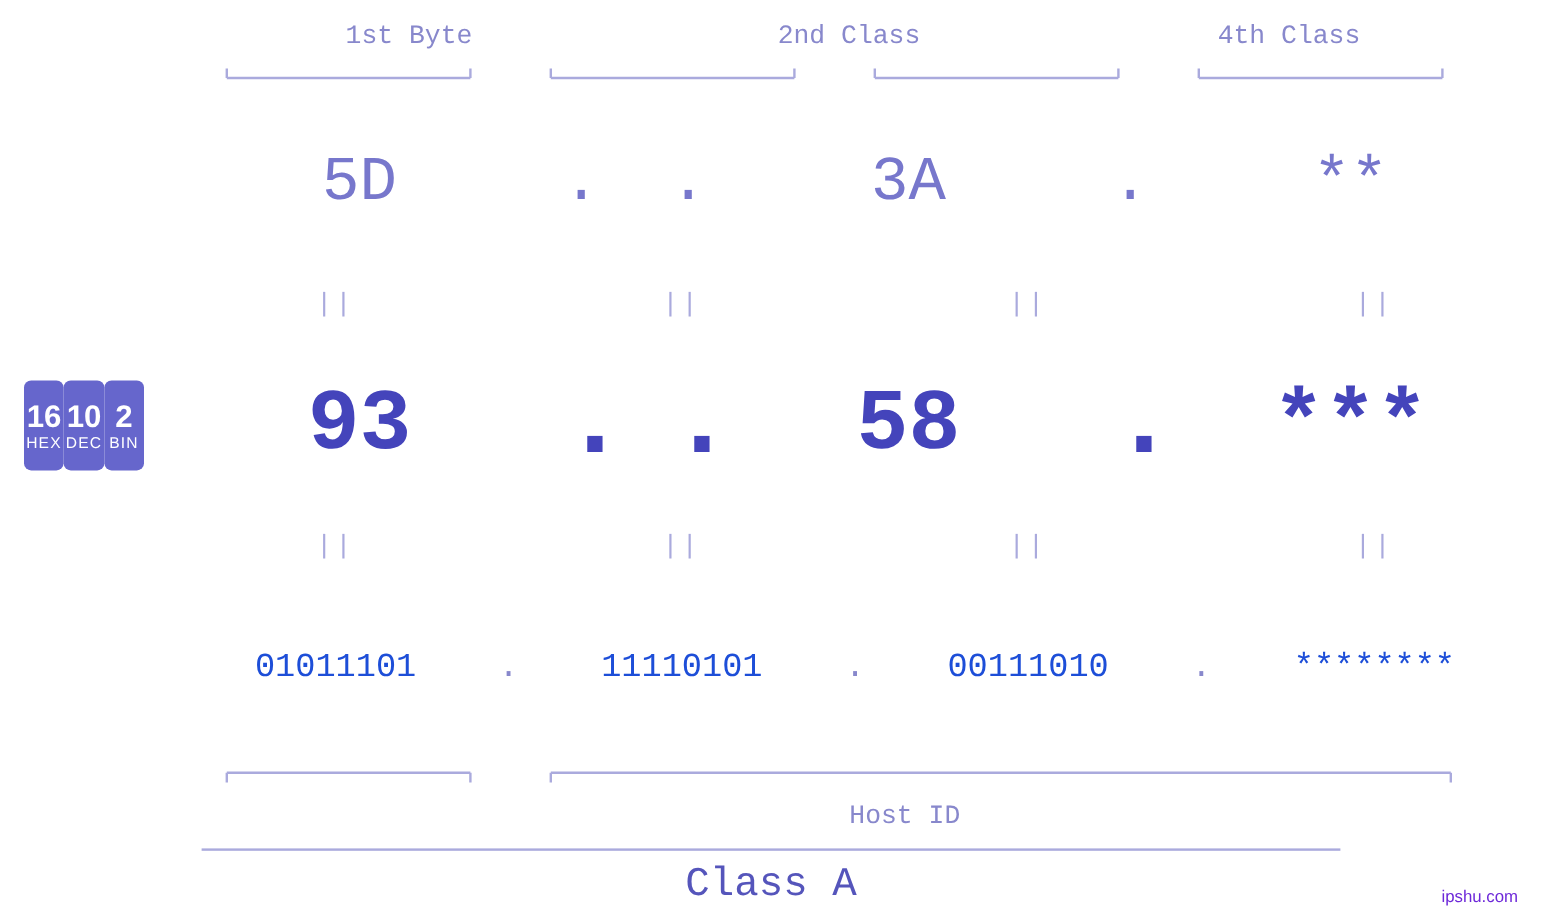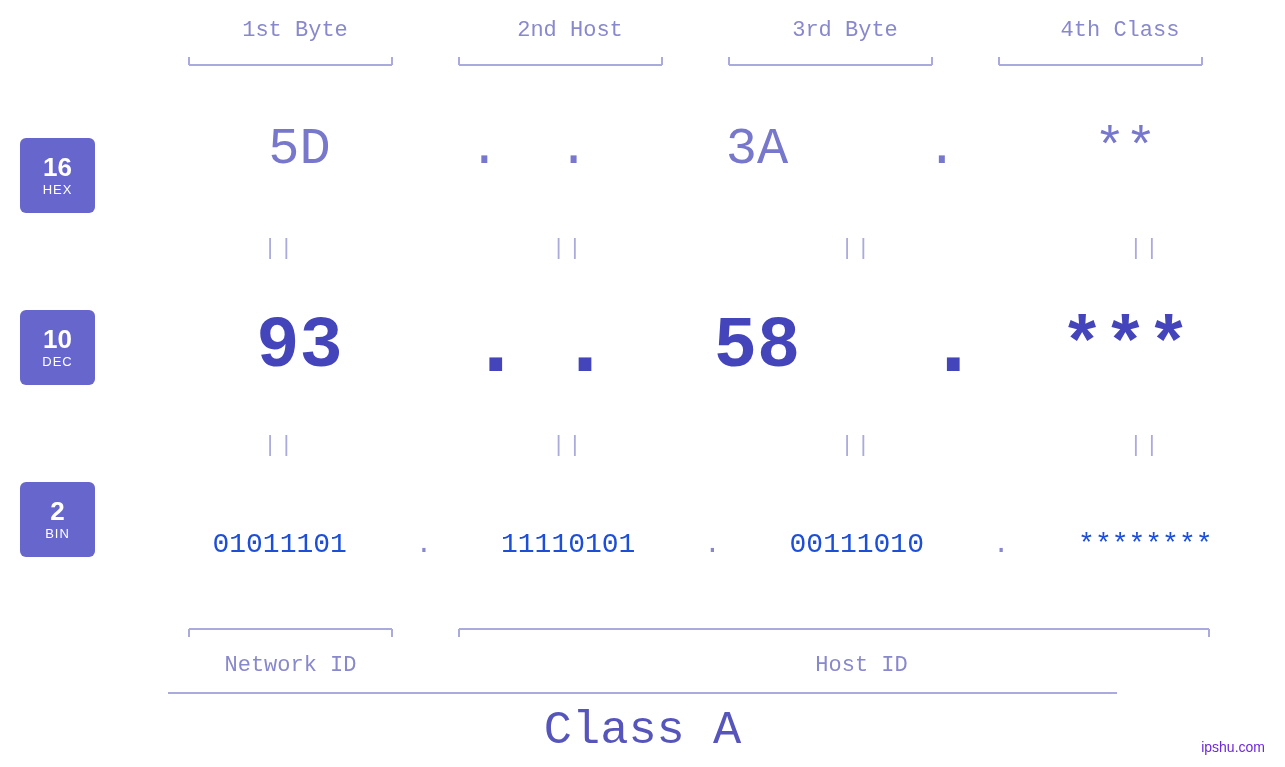--- a/index.html
+++ b/index.html
@@ -35,22 +35,23 @@
       color: #8888cc;
       font-size: 22px;
       font-family: 'Courier New', Courier, monospace;
       text-align: center;
       width: 220px;
     }
 
     
     .badges-col {
       display: flex;
-      flex-direction: column;
-      justify-content: space-around;
+      flex-direction: row;
+      justify-content: space-around;
+      align-items: center;
       width: 140px;
       padding: 20px 20px;
     }
 
     .badge {
       background: #6666cc;
       color: white;
       border-radius: 6px;
       width: 75px;
       height: 75px;
@@ -153,22 +154,21 @@
       width: 30px;
     }
   </style>
 </head>
 <body>
 
 <div class="main-container">
 
   <div class="byte-headers">
     <div class="byte-header">1st Byte</div>
-    <div class="byte-header">2nd Host</div>
-    <div class="byte-header">3rd Byte</div>
+    <div class="byte-header">2nd Class</div>
     <div class="byte-header">4th Class</div>
   </div>
 
   <div style="display:flex; margin-left:168px; width:1087px; margin-top:4px;">
 
     <svg width="215" height="22">
       <line x1="6" y1="18" x2="209" y2="18" stroke="#aaaadd" stroke-width="2"></line>
       <line x1="6" y1="10" x2="6" y2="18" stroke="#aaaadd" stroke-width="2"></line>
       <line x1="209" y1="10" x2="209" y2="18" stroke="#aaaadd" stroke-width="2"></line>
     </svg>
@@ -275,24 +275,23 @@
     <div style="width:55px;"></div>
 
     <svg width="762" height="20">
       <line x1="6" y1="2" x2="756" y2="2" stroke="#aaaadd" stroke-width="2"></line>
       <line x1="6" y1="2" x2="6" y2="10" stroke="#aaaadd" stroke-width="2"></line>
       <line x1="756" y1="2" x2="756" y2="10" stroke="#aaaadd" stroke-width="2"></line>
     </svg>
   </div>
 
   <div style="display:flex; margin-left:168px; width:1087px; margin-top:6px;">
-    <div style="width:215px; text-align:center; color:#8888cc; font-size:22px; font-family:'Courier New',Courier,monospace;">Network ID</div>
     <div style="width:55px;"></div>
     <div style="flex:1; text-align:center; color:#8888cc; font-size:22px; font-family:'Courier New',Courier,monospace;">Host ID</div>
   </div>
 
   <div style="margin:14px 168px 0 168px; height:2px; background:#aaaadd; width:calc(1285px - 336px);"></div>
 
-  <div style="text-align:center; width:100%; color:#5555bb; font-size:47px; font-family:'Courier New',Courier,monospace; margin-top:10px; margin-bottom:10px;">Class A</div>
+  <div style="text-align:center; width:100%; color:#5555bb; font-size:34px; font-family:'Courier New',Courier,monospace; margin-top:10px; margin-bottom:10px;">Class A</div>
 
   <div style="position:absolute; bottom:12px; right:20px; color:#6d28d9; font-size:14px; font-family:Arial,sans-serif;">ipshu.com</div>
 
 </div>
 
 </body></html>

